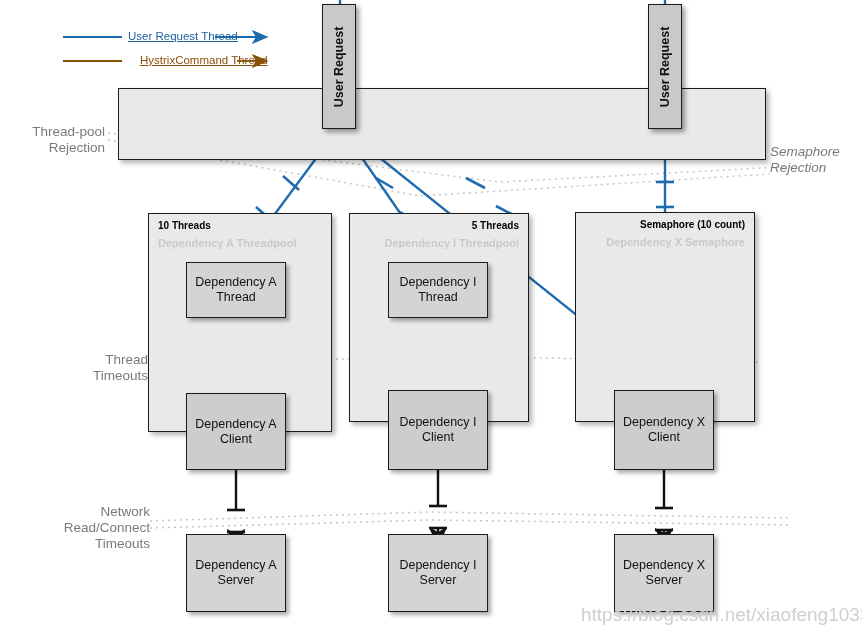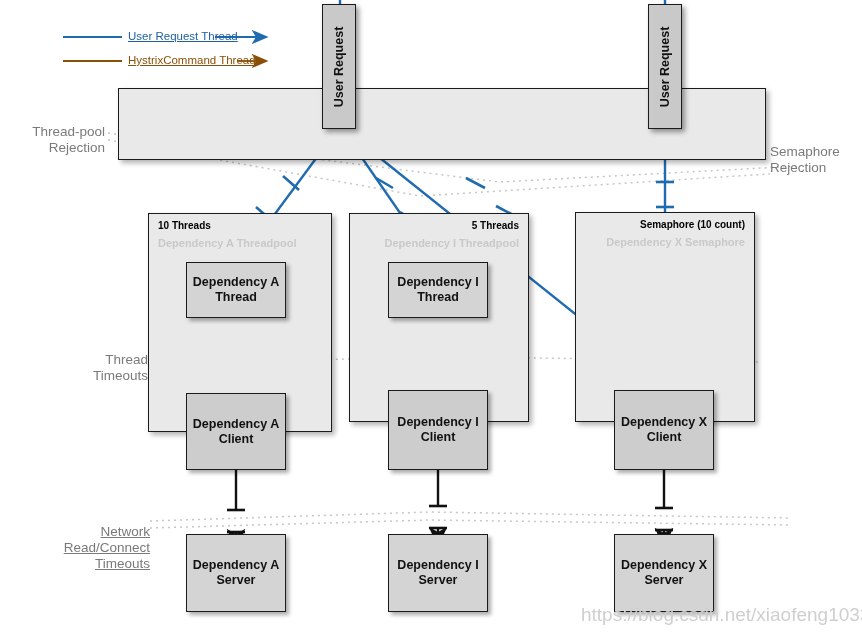--- a/index.html
+++ b/index.html
@@ -3,26 +3,26 @@
 <meta charset="utf-8">
 <style>
   html,body{margin:0;padding:0;background:#ffffff;}
   body{width:862px;height:634px;font-family:"Liberation Sans",sans-serif;}
   #stage{position:relative;width:862px;height:634px;overflow:hidden;background:#fff;}
   #svglayer{position:absolute;left:0;top:0;width:862px;height:634px;}
 
   .lbl{position:absolute;color:#7a7a7a;font-size:13.5px;line-height:16px;text-align:right;white-space:pre-line;}
   .legend-text{position:absolute;font-size:11.5px;white-space:nowrap;text-decoration:underline;}
   .legend-blue{color:#1f5f9e;}
-  .legend-brown{color:#8a5008;}
+  .legend-brown{color:#8a5008;margin-left:12px;}
 
   .box{position:absolute;box-sizing:border-box;border:1.6px solid #1b1b1b;
        background:#d4d4d4;box-shadow:3px 3px 4px rgba(0,0,0,.33);}
   .box .cap{position:absolute;left:0;right:0;top:50%;transform:translateY(-50%);
-       text-align:center;font-size:12.5px;font-weight:bold;color:#111;line-height:15px;white-space:pre-line;}
+       text-align:center;font-size:12.5px;font-weight:normal;color:#111;line-height:15px;white-space:pre-line;}
 
   .ureq{position:absolute;box-sizing:border-box;border:1.6px solid #1b1b1b;background:#c9c9c9;
         box-shadow:3px 3px 5px rgba(0,0,0,.4);}
   .ureq .vcap{position:absolute;left:50%;top:50%;transform:translate(-50%,-50%) rotate(-90deg);
         font-size:12.5px;font-weight:bold;color:#111;white-space:nowrap;}
 
   .bar{position:absolute;box-sizing:border-box;border:1.6px solid #1b1b1b;background:#e9e9e9;
        box-shadow:3px 3px 5px rgba(0,0,0,.3);}
 
   .pool{position:absolute;box-sizing:border-box;border:1.6px solid #1b1b1b;background:#e9e9e9;
@@ -126,25 +126,25 @@
       <line x1="655" y1="530" x2="673" y2="530" stroke="#111" stroke-width="2.6"></line>
       <line x1="664" y1="530" x2="664" y2="545" stroke="#111" stroke-width="2.4" marker-end="url(#ahBlack)"></line>
     </g>
   </svg>
 
   <span class="legend-text legend-blue" style="left:128px;top:30px;">User Request Thread</span>
   <span class="legend-text legend-brown" style="left:128px;top:54px;">HystrixCommand Thread</span>
 
   <div class="lbl" style="left:0px;top:124px;width:105px;">Thread-pool
 Rejection</div>
-  <div class="lbl" style="left:770px;top:144px;width:92px;text-align:left;">Semaphore
+  <div class="lbl" style="left:770px;top:144px;width:92px;text-align:left;font-style:italic;">Semaphore
 Rejection</div>
   <div class="lbl" style="left:0px;top:352px;width:148px;">Thread
 Timeouts</div>
-  <div class="lbl" style="left:0px;top:524px;width:150px;text-decoration:underline;">Network
+  <div class="lbl" style="left:0px;top:504px;width:150px;">Network
 Read/Connect
 Timeouts</div>
 
   <div class="bar" style="left:118px;top:88px;width:648px;height:72px;"></div>
 
   <div class="ureq" style="left:322px;top:4px;width:34px;height:125px;">
     <span class="vcap">User Request</span>
   </div>
   <div class="ureq" style="left:648px;top:4px;width:34px;height:125px;">
     <span class="vcap">User Request</span>

